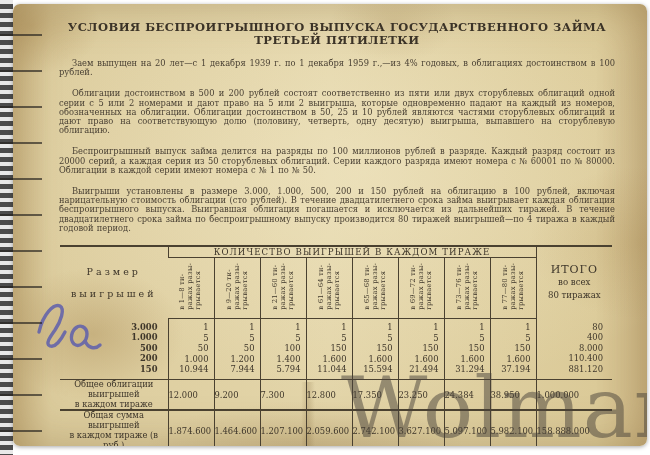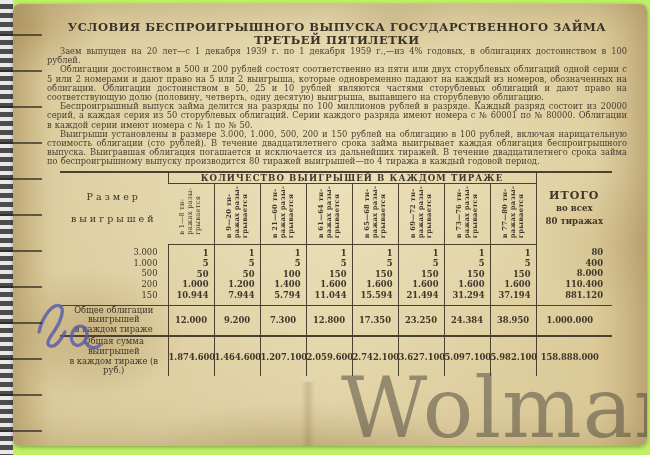--- a/index.html
+++ b/index.html
@@ -1,21 +1,21 @@
 <!DOCTYPE html>
 <html><head>
 <meta charset="utf-8">
 <style>
   html,body{margin:0;padding:0;}
   body{
     width:650px;height:455px;overflow:hidden;
     background:#efeeea;
     font-family:"DejaVu Serif","Liberation Serif",serif;
   }
-  .photo{position:relative;width:650px;height:455px;background:#bef264;}
+  .photo{position:relative;width:650px;height:455px;background:#ffffff;}
 
   
   .edge-strip{
     position:absolute;left:0;top:0;width:13px;height:455px;
     background:repeating-linear-gradient(180deg,
       #e9e9e9 0px,#e9e9e9 4px,#4d4d4d 4px,#4d4d4d 9px);
   }
   .edge-ticks{
     position:absolute;left:0;top:0;width:42px;height:455px;pointer-events:none;z-index:5;
     background:repeating-linear-gradient(180deg,
@@ -45,32 +45,32 @@
 
   .title{
     margin:0;text-align:center;font-weight:bold;color:#3b3327;
     font-size:11.5px;letter-spacing:0.5px;line-height:13px;
   }
   .subtitle{
     margin:2px 0 6px 0;text-align:center;font-weight:bold;color:#3b3327;
     font-size:9.5px;letter-spacing:2.5px;
   }
   .body-text p{
-    margin:0;font-size:8.3px;line-height:9.2px;text-align:justify;
+    margin:12px;font-size:8.3px;line-height:9.2px;text-align:justify;
     text-indent:13px;word-spacing:0.5px;
   }
 
   
   table.bond{
     border-collapse:collapse;table-layout:fixed;
     margin:4px 0 0 13px;width:552px;
     color:#3e362a;border-top:2px solid #4a4130;
   }
   table.bond td{padding:0;vertical-align:middle;}
-  table.bond td + td{border-left:1px solid #4a4130;font-weight:bold;}
+  table.bond td + td{border-left:1px solid #4a4130;}
   td.corner{
     text-align:center;letter-spacing:3px;font-size:9.5px;line-height:22px;
     white-space:pre-line;
   }
   td.group-hdr{
     text-align:center;font-size:8.6px;letter-spacing:1.1px;
     padding:2px 0 1px 0;border-bottom:1px solid #4a4130;
   }
   td.total-hdr{
     text-align:center;font-size:8.6px;line-height:13px;white-space:pre-line;
@@ -80,29 +80,29 @@
   .vert{
     display:inline-block;writing-mode:vertical-rl;transform:rotate(180deg);
     white-space:pre-line;font-size:6.8px;line-height:8.2px;letter-spacing:0.2px;
     text-align:left;
   }
   tr.prize td{
     border-bottom:1px solid #4a4130;white-space:pre-line;
     font-size:8.4px;line-height:10.6px;text-align:right;
     padding:3px 5px 4px 0;vertical-align:top;
   }
-  tr.prize td.sizes{padding-right:10px;}
+  tr.prize td.sizes{padding-right:10px;font-weight:bold;}
   tr.prize td.tot{padding-right:9px;}
   tr.sum0 td{border-bottom:2px solid #4a4130;}
   tr.sum0 td,tr.sum1 td{font-size:8.4px;}
   td.slabel{
     text-align:center;white-space:pre-line;line-height:9.8px;padding:2px 2px 3px 2px;
   }
   td.numsb{
-    text-align:center;vertical-align:bottom;padding:2px 5px 3px 0;
+    text-align:left;vertical-align:bottom;padding:2px 5px 3px 0;
   }
   td.numsb.tot{padding-right:9px;}
 
   
   .watermark{
     position:absolute;left:328px;top:362px;z-index:3;pointer-events:none;
     font-family:"DejaVu Serif","Liberation Serif",serif;
     font-size:84px;line-height:84px;letter-spacing:1px;
     color:rgba(72,66,58,0.50);
   }

